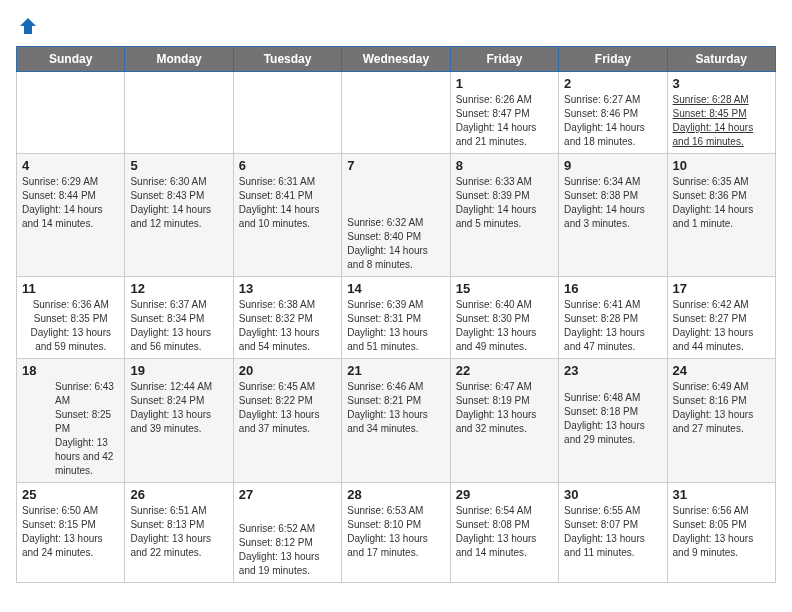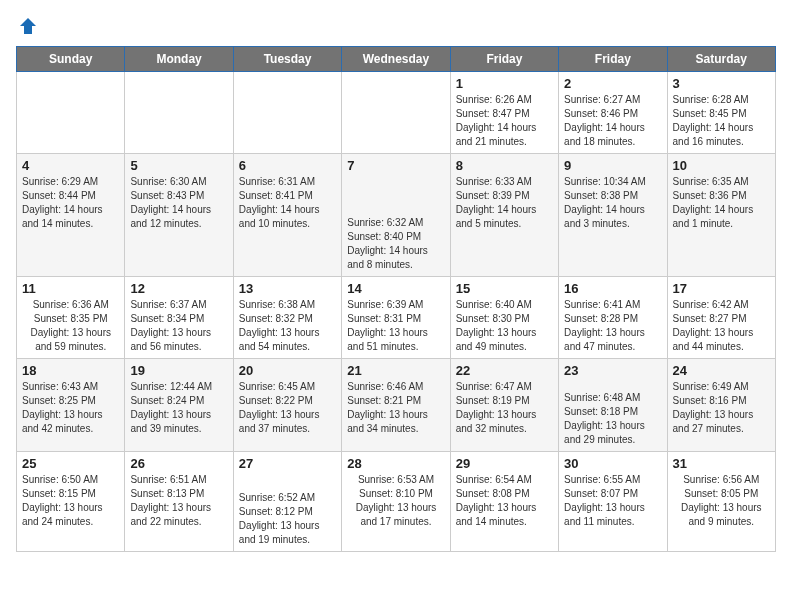--- a/index.html
+++ b/index.html
@@ -135,21 +135,21 @@
 Daylight: 14 hours and 21 minutes.</div>
         </td>
         <td>
           <div class="day-number">2</div>
           <div class="day-info" style="white-space: pre-line;">Sunrise: 6:27 AM
 Sunset: 8:46 PM
 Daylight: 14 hours and 18 minutes.</div>
         </td>
         <td>
           <div class="day-number">3</div>
-          <div class="day-info" style="white-space: pre-line;">Sunrise: 6:28 AM
+          <div class="day-info" style="white-space: pre-line; text-decoration: underline;">Sunrise: 6:28 AM
 Sunset: 8:45 PM
 Daylight: 14 hours and 16 minutes.</div>
         </td>
       </tr>
       <tr>
         <td>
           <div class="day-number">4</div>
           <div class="day-info" style="white-space: pre-line;">Sunrise: 6:29 AM
 Sunset: 8:44 PM
 Daylight: 14 hours and 14 minutes.</div>
@@ -173,21 +173,21 @@
 Daylight: 14 hours and 8 minutes.</div>
         </td>
         <td>
           <div class="day-number">8</div>
           <div class="day-info" style="white-space: pre-line;">Sunrise: 6:33 AM
 Sunset: 8:39 PM
 Daylight: 14 hours and 5 minutes.</div>
         </td>
         <td>
           <div class="day-number">9</div>
-          <div class="day-info" style="white-space: pre-line;">Sunrise: 10:34 AM
+          <div class="day-info" style="white-space: pre-line;">Sunrise: 6:34 AM
 Sunset: 8:38 PM
 Daylight: 14 hours and 3 minutes.</div>
         </td>
         <td>
           <div class="day-number">10</div>
           <div class="day-info" style="white-space: pre-line;">Sunrise: 6:35 AM
 Sunset: 8:36 PM
 Daylight: 14 hours and 1 minute.</div>
         </td>
       </tr>
@@ -231,21 +231,21 @@
         <td>
           <div class="day-number">17</div>
           <div class="day-info" style="white-space: pre-line;">Sunrise: 6:42 AM
 Sunset: 8:27 PM
 Daylight: 13 hours and 44 minutes.</div>
         </td>
       </tr>
       <tr>
         <td>
           <div class="day-number">18</div>
-          <div class="day-info" style="white-space: pre-line;">Sunrise: 6:43 AM
+          <div class="day-info" style="white-space: pre-line; margin-left: 33px;">Sunrise: 6:43 AM
 Sunset: 8:25 PM
 Daylight: 13 hours and 42 minutes.</div>
         </td>
         <td>
           <div class="day-number">19</div>
           <div class="day-info" style="white-space: pre-line;">Sunrise: 12:44 AM
 Sunset: 8:24 PM
 Daylight: 13 hours and 39 minutes.</div>
         </td>
         <td>
@@ -293,37 +293,37 @@
 Daylight: 13 hours and 22 minutes.</div>
         </td>
         <td>
           <div class="day-number">27</div>
           <div class="day-info" style="white-space: pre-line; margin-top: 20px;">Sunrise: 6:52 AM
 Sunset: 8:12 PM
 Daylight: 13 hours and 19 minutes.</div>
         </td>
         <td>
           <div class="day-number">28</div>
-          <div class="day-info" style="white-space: pre-line; text-align: center;">Sunrise: 6:53 AM
+          <div class="day-info" style="white-space: pre-line;">Sunrise: 6:53 AM
 Sunset: 8:10 PM
 Daylight: 13 hours and 17 minutes.</div>
         </td>
         <td>
           <div class="day-number">29</div>
           <div class="day-info" style="white-space: pre-line;">Sunrise: 6:54 AM
 Sunset: 8:08 PM
 Daylight: 13 hours and 14 minutes.</div>
         </td>
         <td>
           <div class="day-number">30</div>
           <div class="day-info" style="white-space: pre-line;">Sunrise: 6:55 AM
 Sunset: 8:07 PM
 Daylight: 13 hours and 11 minutes.</div>
         </td>
         <td>
           <div class="day-number">31</div>
-          <div class="day-info" style="white-space: pre-line; text-align: center;">Sunrise: 6:56 AM
+          <div class="day-info" style="white-space: pre-line;">Sunrise: 6:56 AM
 Sunset: 8:05 PM
 Daylight: 13 hours and 9 minutes.</div>
         </td>
       </tr>
     </tbody>
 </table>
 
 </body></html>

